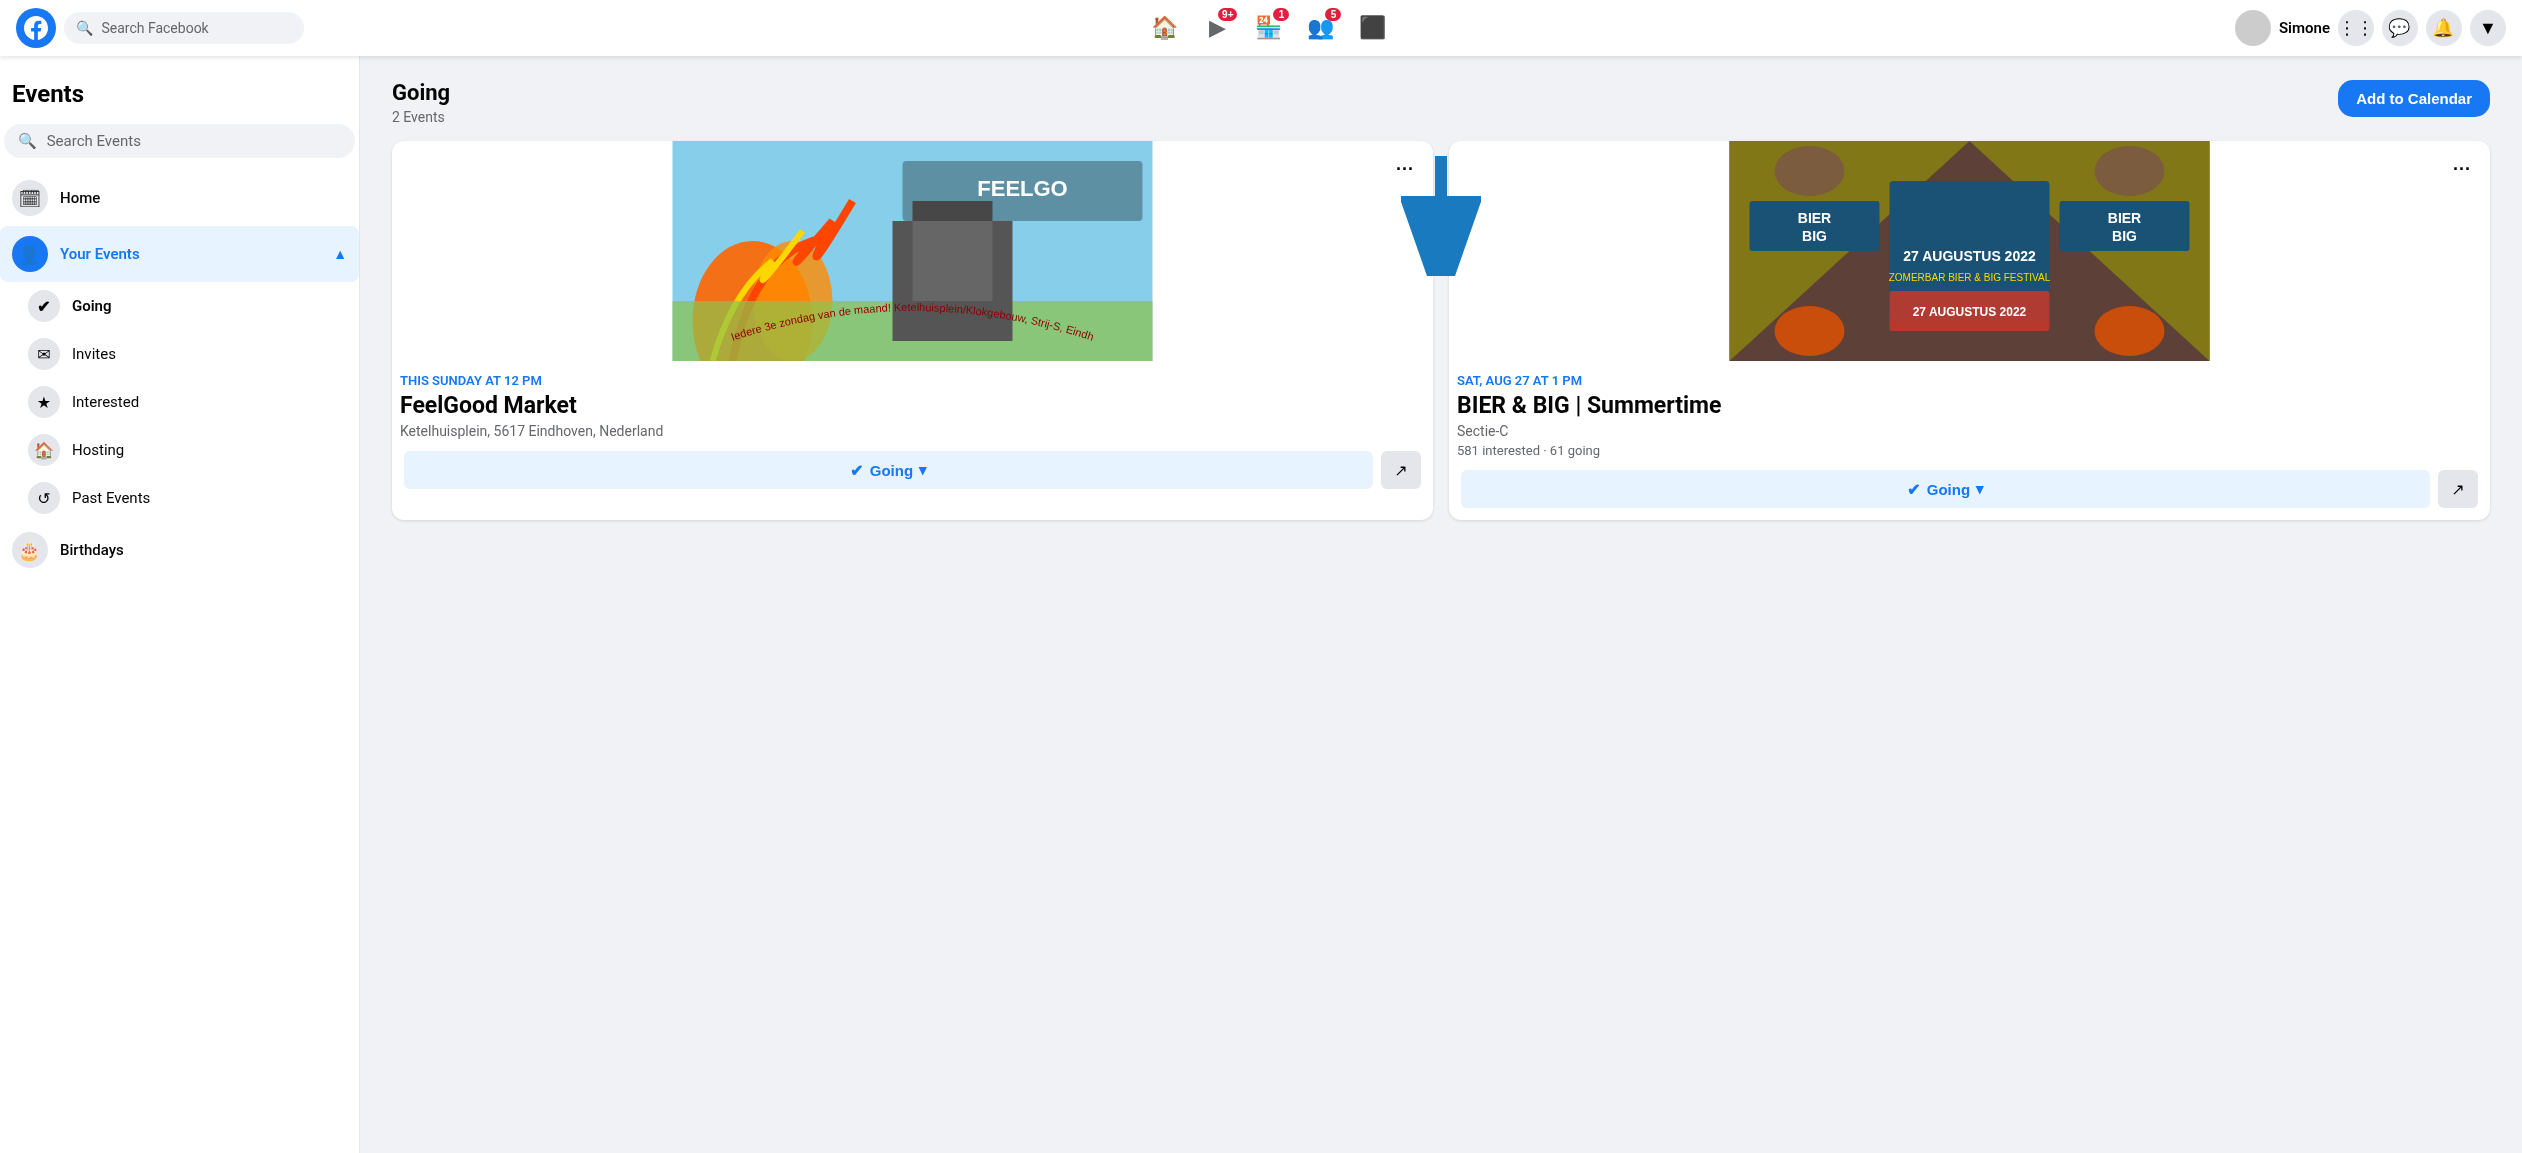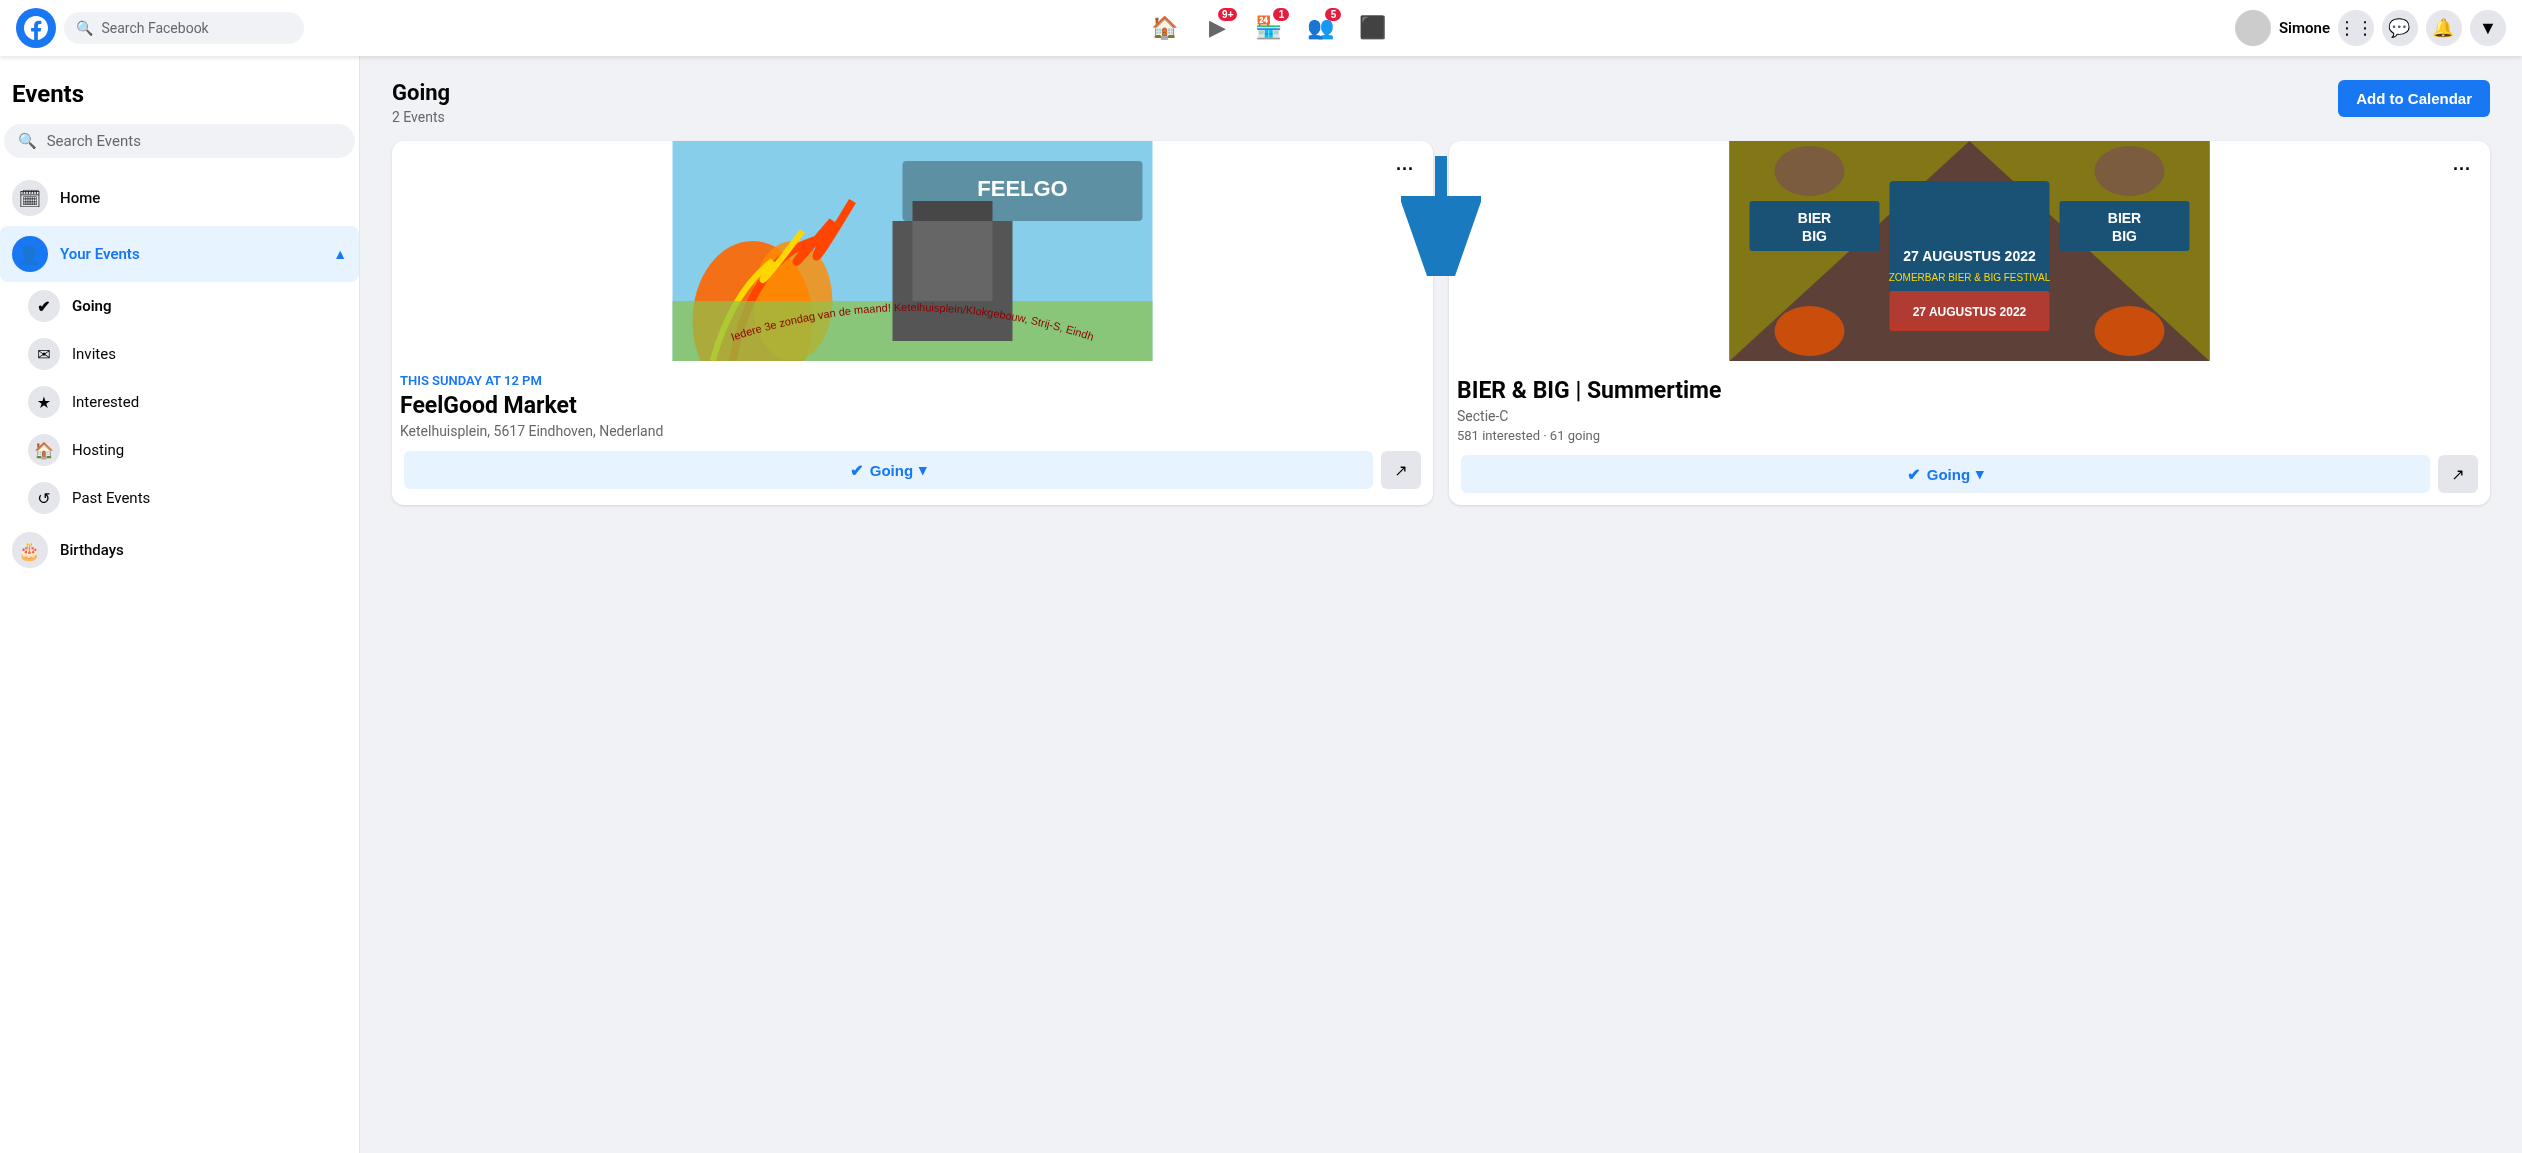--- a/index.html
+++ b/index.html
@@ -78,21 +78,21 @@
       display: flex; align-items: center; justify-content: center; font-size: 16px;
     }
 
     
     .main { flex: 1; overflow-y: auto; padding: 24px 32px; background: #f0f2f5; position: relative; }
 
     .main-header { display: flex; justify-content: space-between; align-items: flex-start; margin-bottom: 16px; }
     .section-title { font-size: 22px; font-weight: 700; color: #050505; }
     .section-subtitle { font-size: 14px; color: #65676b; margin-top: 4px; }
     .add-to-calendar-btn {
-      background: #1877f2; color: #fff; border: none; border-radius: 6px;
+      background: #1877f2; color: #fff; border: none; border-radius: 15px;
       padding: 10px 18px; font-size: 15px; font-weight: 600; cursor: pointer;
     }
 
     
     .events-grid { display: grid; grid-template-columns: repeat(2, 1fr); gap: 16px; }
 
     .event-card {
       background: #fff; border-radius: 12px; overflow: hidden;
       box-shadow: 0 1px 3px rgba(0,0,0,0.12); cursor: pointer;
     }
@@ -309,20 +309,21 @@
             <ellipse cx="400" cy="30" rx="35" ry="25" fill="#795548" opacity="0.8"></ellipse>
             <ellipse cx="80" cy="190" rx="35" ry="25" fill="#e65100" opacity="0.8"></ellipse>
             <ellipse cx="400" cy="190" rx="35" ry="25" fill="#e65100" opacity="0.8"></ellipse>
 
             <rect x="160" y="150" width="160" height="40" fill="#c0392b" rx="3" opacity="0.9"></rect>
             <text x="240" y="175" text-anchor="middle" fill="white" font-size="12" font-weight="bold" font-family="sans-serif">27 AUGUSTUS 2022</text>
           </svg>
           <button class="more-btn">···</button>
         </div>
         <div class="event-info">
+          <div class="event-date">SAT, AUG 27 AT 1 PM</div>
           <div class="event-title">BIER &amp; BIG | Summertime</div>
           <div class="event-location">Sectie-C</div>
           <div class="event-stats">581 interested · 61 going</div>
         </div>
         <div class="event-actions">
           <button class="going-btn">
             <span style="color:#1877f2; font-size:16px;">✔</span>
             <span>Going</span>
             <span>▾</span>
           </button>

